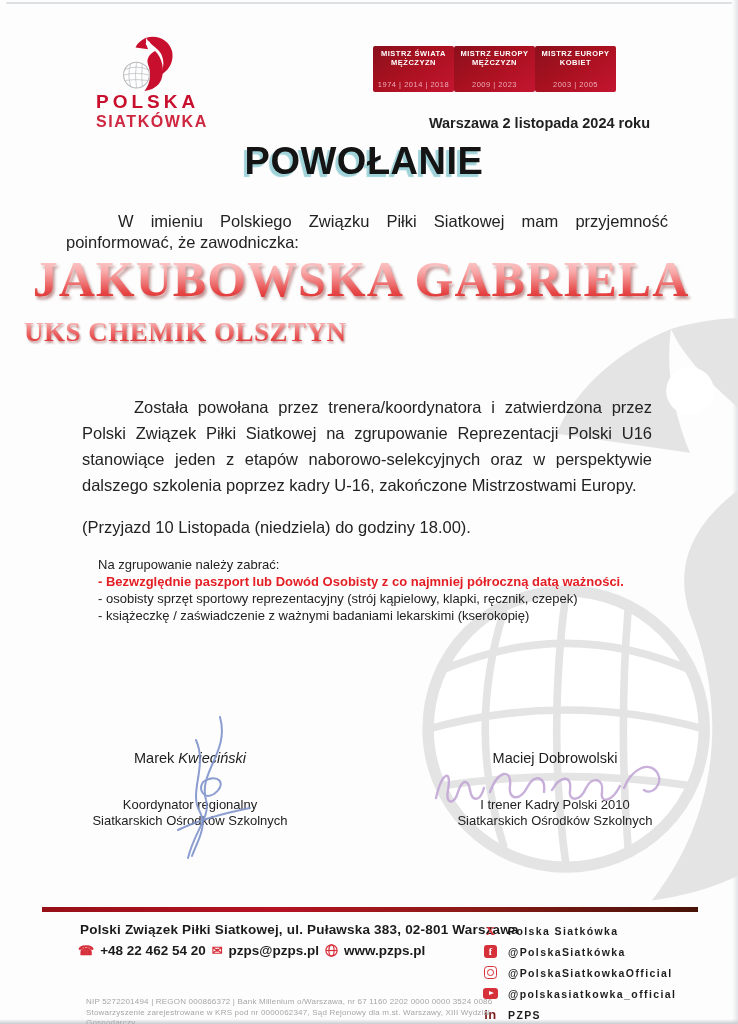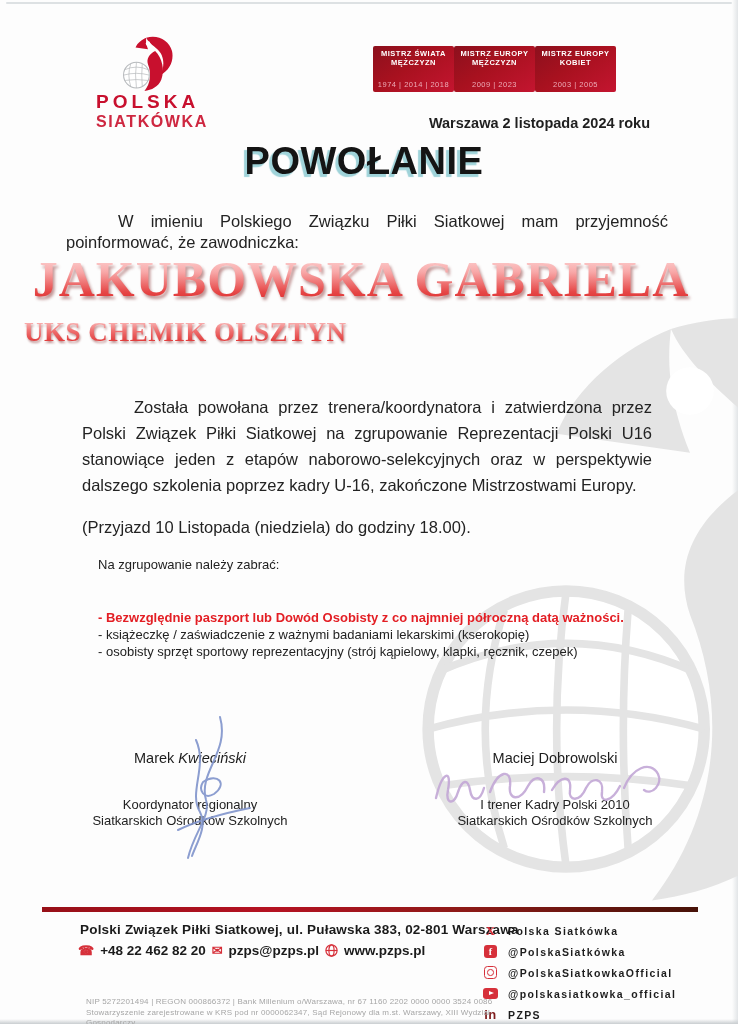--- a/index.html
+++ b/index.html
@@ -62,21 +62,21 @@
   }
 
   .body-block{position:absolute;left:66px;top:378px;width:602px;z-index:2;}
   .body-block p{margin:16px;font-size:16.5px;line-height:26px;text-align:justify;color:#232323;}
   .p-indent{text-indent:52px;}
   .p3{margin-top:6px !important;text-align:left !important;}
   .bold{font-weight:700;}
 
   .checklist{margin-top:8px;padding-left:32px;font-size:13px;line-height:17px;color:#222;}
   .checklist div{white-space:nowrap;}
-  .check-red{color:#e31e24;font-weight:700;margin-top:36px;}
+  .check-red{color:#e31e24;font-weight:700;}
 
   
   .sig-block{position:absolute;z-index:2;width:260px;text-align:center;}
   .sig-left{left:60px;top:750px;}
   .sig-right{left:425px;top:750px;}
   .sig-name{font-size:14.5px;color:#1d1d1d;}
   .sig-name .it{font-style:italic;}
   .sig-roles{margin-top:31px;font-size:13px;line-height:16px;color:#222;}
   .scribble{position:absolute;z-index:3;}
   .scribble-left{left:148px;top:712px;}
@@ -177,22 +177,22 @@
 
   <div class="player-name">JAKUBOWSKA GABRIELA</div>
   <div class="player-club">UKS CHEMIK OLSZTYN</div>
 
   <div class="body-block">
     <p class="p-indent">Została powołana przez trenera/koordynatora i zatwierdzona przez Polski Związek Piłki Siatkowej na zgrupowanie Reprezentacji Polski U16 stanowiące jeden z etapów naborowo-selekcyjnych oraz w perspektywie dalszego szkolenia poprzez kadry U-16, zakończone Mistrzostwami Europy.</p>
     <p class="p3">(Przyjazd 10 Listopada (niedziela) do godziny 18.00).</p>
     <div class="checklist">
       <div>Na zgrupowanie należy zabrać:</div>
       <div class="check-red">- Bezwzględnie paszport lub Dowód Osobisty z co najmniej półroczną datą ważności.</div>
+      <div>- osobisty sprzęt sportowy reprezentacyjny (strój kąpielowy, klapki, ręcznik, czepek)</div>
       <div>- książeczkę / zaświadczenie z ważnymi badaniami lekarskimi (kserokopię)</div>
-      <div>- osobisty sprzęt sportowy reprezentacyjny (strój kąpielowy, klapki, ręcznik, czepek)</div>
     </div>
   </div>
 
   <div class="sig-block sig-left">
     <div class="sig-name"><span>Marek </span><span class="it">Kwieciński</span></div>
     <div class="sig-roles">
       <div>Koordynator regionalny</div>
       <div>Siatkarskich Ośrodków Szkolnych</div>
     </div>
   </div>
@@ -220,21 +220,21 @@
       <path d="M196,36 C204,16 222,8 230,22 C235,32 224,44 216,38"></path>
     </g>
   </svg>
 
   <div class="footer-line"></div>
 
   <div class="footer-address">Polski Związek Piłki Siatkowej, ul. Puławska 383, 02-801 Warszawa</div>
 
   <div class="footer-contact">
     <span class="red-glyph">☎</span>
-    <span>+48 22 462 82 20</span>
+    <span>+48 22 462 54 20</span>
     <span class="red-glyph">✉</span>
     <span>pzps@pzps.pl</span>
     <svg class="globe-svg" viewBox="0 0 13 13">
       <g fill="none" stroke="#d6303a" stroke-width="1.2">
         <circle cx="6.5" cy="6.5" r="5.6"></circle>
         <ellipse cx="6.5" cy="6.5" rx="2.6" ry="5.6"></ellipse>
         <line x1="0.9" y1="6.5" x2="12.1" y2="6.5"></line>
       </g>
     </svg>
     <span>www.pzps.pl</span>

